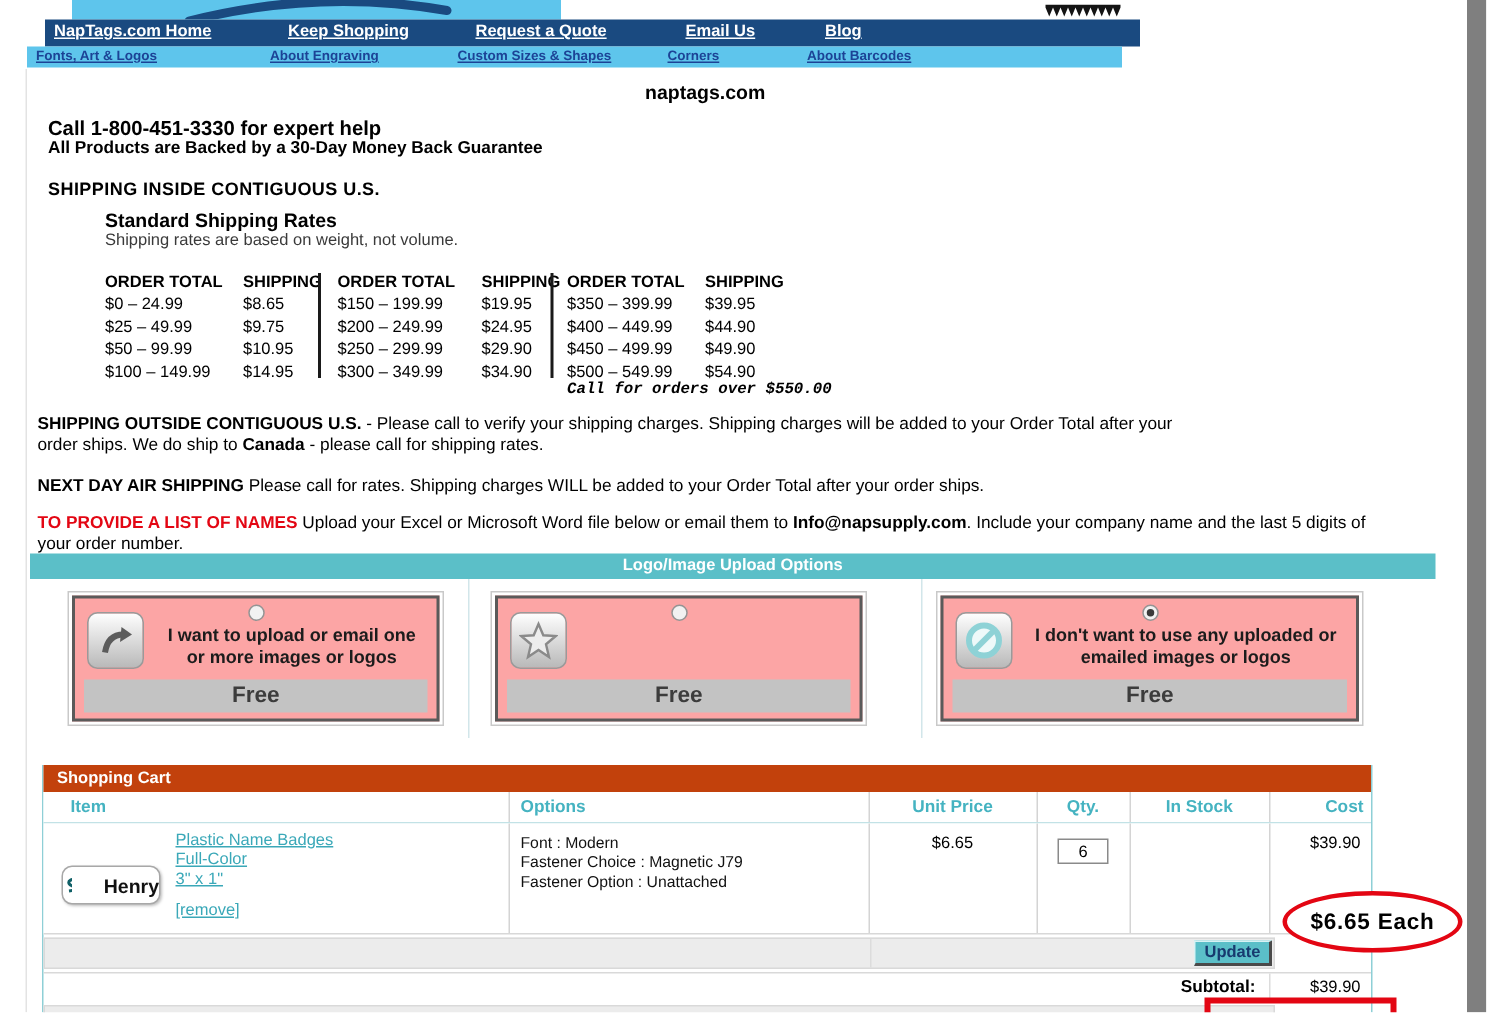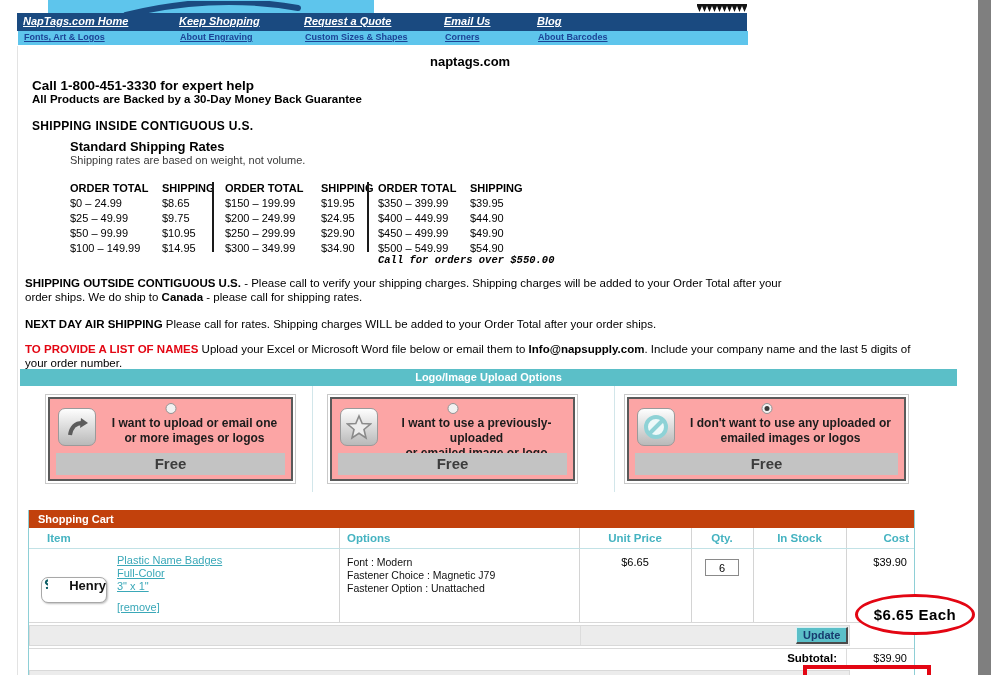--- a/index.html
+++ b/index.html
@@ -10,21 +10,21 @@
   }
   
   .right-strip { position:absolute; top:0; right:0; width:13px; height:675px; background:#7f7f7f; }
   .body-left-line { position:absolute; left:17px; top:46px; width:1px; height:629px; background:#e3e3e3; }
 
   
   .logo-band { position:absolute; left:48px; top:0; width:326px; height:13px; background:#5ec5ec; overflow:hidden; }
   .gear-frag { position:absolute; left:694px; top:0; width:56px; height:10px; }
 
   
-  .nav-primary { position:absolute; left:17px; top:13px; width:730px; height:18px; background:#1a4a80;font-style:italic; }
+  .nav-primary { position:absolute; left:30px; top:13px; width:730px; height:18px; background:#1a4a80; }
   .nav-secondary { position:absolute; left:18px; top:31px; width:730px; height:14px; background:#5ec5ec; }
   .nav-item { position:absolute; top:2px; text-decoration:underline; cursor:pointer; white-space:nowrap; }
   .nav-primary .nav-item { color:#ffffff; font-weight:bold; font-size:11px; }
   .nav-secondary .nav-item { color:#1c4396; font-weight:bold; font-size:9px; top:1px; }
 
   
   .site-name { position:absolute; left:430px; top:54px; font-size:13px; font-weight:bold; }
   .call-line { position:absolute; left:32px; top:78px; font-size:13.5px; font-weight:bold; }
   .guarantee-line { position:absolute; left:32px; top:93px; font-size:11.5px; font-weight:bold; }
 
@@ -78,21 +78,21 @@
   .v1 { left:310px; } .v2 { left:550px; } .v3 { left:662px; } .v4 { left:724px; } .v5 { left:817px; }
   .col-item { position:absolute; left:18px; }
   .col-options { position:absolute; left:318px; }
   .col-unit { position:absolute; left:550px; width:112px; text-align:center; }
   .col-qty { position:absolute; left:662px; width:62px; text-align:center; }
   .col-stock { position:absolute; left:724px; width:93px; text-align:center; }
   .col-cost { position:absolute; left:817px; width:63px; text-align:right; }
 
   .badge-thumb { position:absolute; left:12px; top:28px; width:66px; height:26px; background:#fff;
     border:1px solid #a8a8a8; border-radius:7px; box-shadow:1px 1px 2px rgba(0,0,0,.25);
-    display:flex; align-items:flex-start; justify-content:center; gap:21px; }
+    display:flex; align-items:center; justify-content:center; gap:21px; }
   .badge-name { font-weight:bold; font-size:13px; color:#111; }
   .item-links { position:absolute; left:88px; top:5px; font-size:11px; line-height:13px; }
   .item-links a, .cart a { color:#3aa8b8; text-decoration:underline; cursor:pointer; display:inline-block; }
   .remove-link { margin-top:8px; }
   .opt-lines { position:absolute; left:318px; top:7px; font-size:10.5px; line-height:13px; color:#111; }
   .unit-price { top:7px; font-size:11px; }
   .qty-input { position:absolute; left:676px; top:10px; width:34px; height:17px; border:1px solid #8a8a8a;
     text-align:center; font-size:11px; font-family:"Liberation Sans",sans-serif; }
   .cost-val { top:7px; font-size:11px; }
 
@@ -253,21 +253,20 @@
       <div class="free-bar">Free</div>
     </div>
 
     <div class="opt-box ob2">
       <div class="radio"></div>
       <div class="opt-icon">
         <svg width="26" height="26">
             <polygon points="13,2 16.2,9.5 24.5,10 18,15.5 20,24 13,19.3 6,24 8,15.5 1.5,10 9.8,9.5" fill="#ededed" stroke="#8a8a8a" stroke-width="1.6"></polygon>
           </svg>
       </div>
-      <div class="opt-label"><span>I want to use a previously-uploaded</span><br><span>or emailed image or logo</span></div>
       <div class="free-bar">Free</div>
     </div>
 
     <div class="opt-box ob3">
       <div class="radio checked"></div>
       <div class="opt-icon">
         <svg width="28" height="28">
             <circle cx="14" cy="14" r="10" fill="#eef9f9" stroke="#8ed2d6" stroke-width="4"></circle>
             <line x1="7" y1="21" x2="21" y2="7" stroke="#8ed2d6" stroke-width="4"></line>
           </svg>

